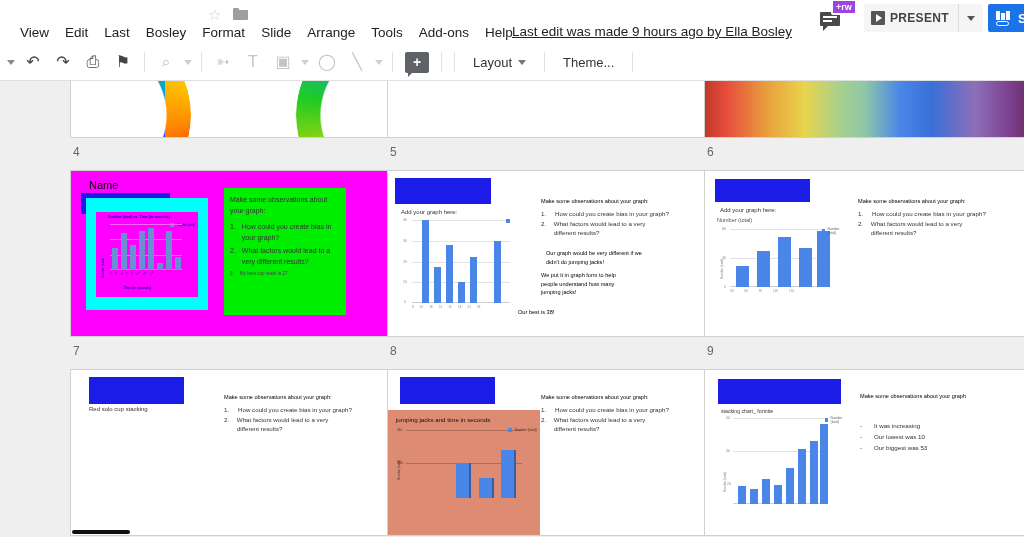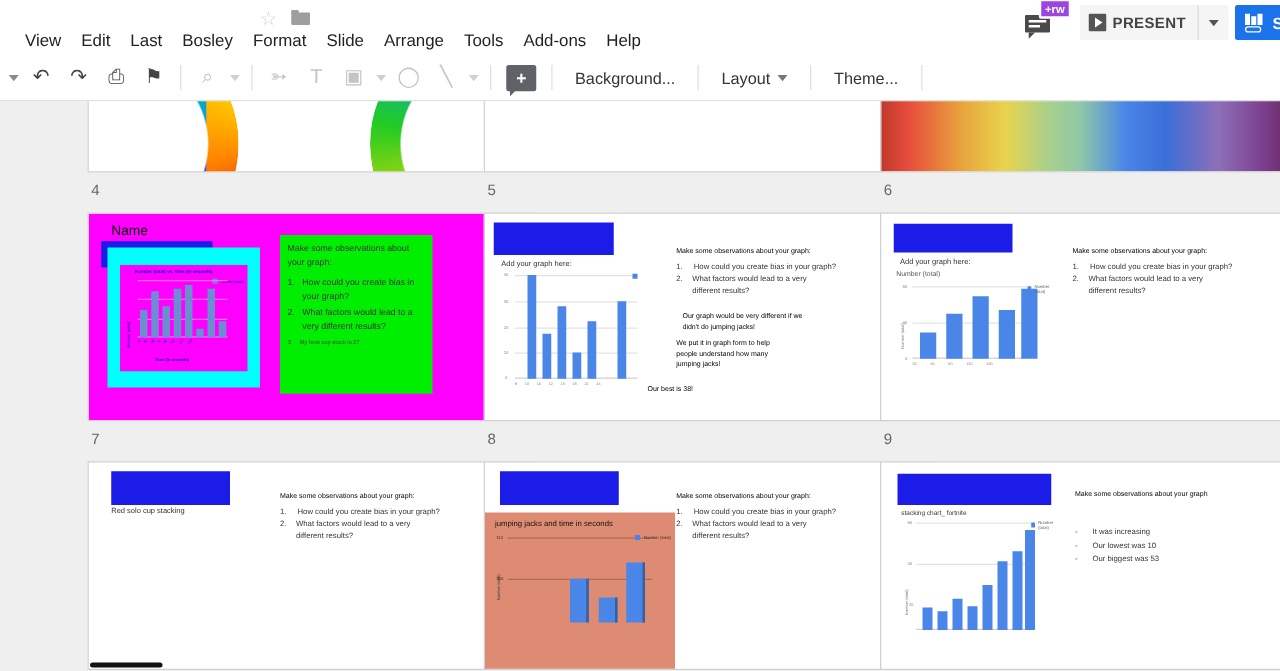--- a/index.html
+++ b/index.html
@@ -199,20 +199,21 @@
     <div class="mi">Last</div>
     <div class="mi">Bosley</div>
     <div class="mi">Format</div>
     <div class="mi">Slide</div>
     <div class="mi">Arrange</div>
     <div class="mi">Tools</div>
     <div class="mi">Add-ons</div>
     <div class="mi">Help</div>
   </div>
 
+  <div class="lastedit">Last edit was made 9 hours ago by Ella Bosley</div>
 
   <div class="comment-btn">
     <div class="comment-bubble">
       <div class="ln1"></div>
         <div class="ln2"></div>
     </div>
     <div class="rw-badge">+rw</div>
   </div>
 
   <div class="present-group">
@@ -282,21 +283,20 @@
   <div class="tb-caret dim">
       <span class="caret"></span>
     </div>
   <div class="tb-sep"></div>
   <div style="padding:0 6px">
     <div class="newslide-btn">
         <span class="newslide-plus">+</span>
       </div>
   </div>
   <div class="tb-sep"></div>
-  <div class="tb-text">Background...</div>
   <div class="tb-sep"></div>
   <div class="tb-text">
     <span>Layout</span>
       <span class="caret"></span>
   </div>
   <div class="tb-sep"></div>
   <div class="tb-text">Theme...</div>
   <div class="tb-sep"></div>
 </div>
 

